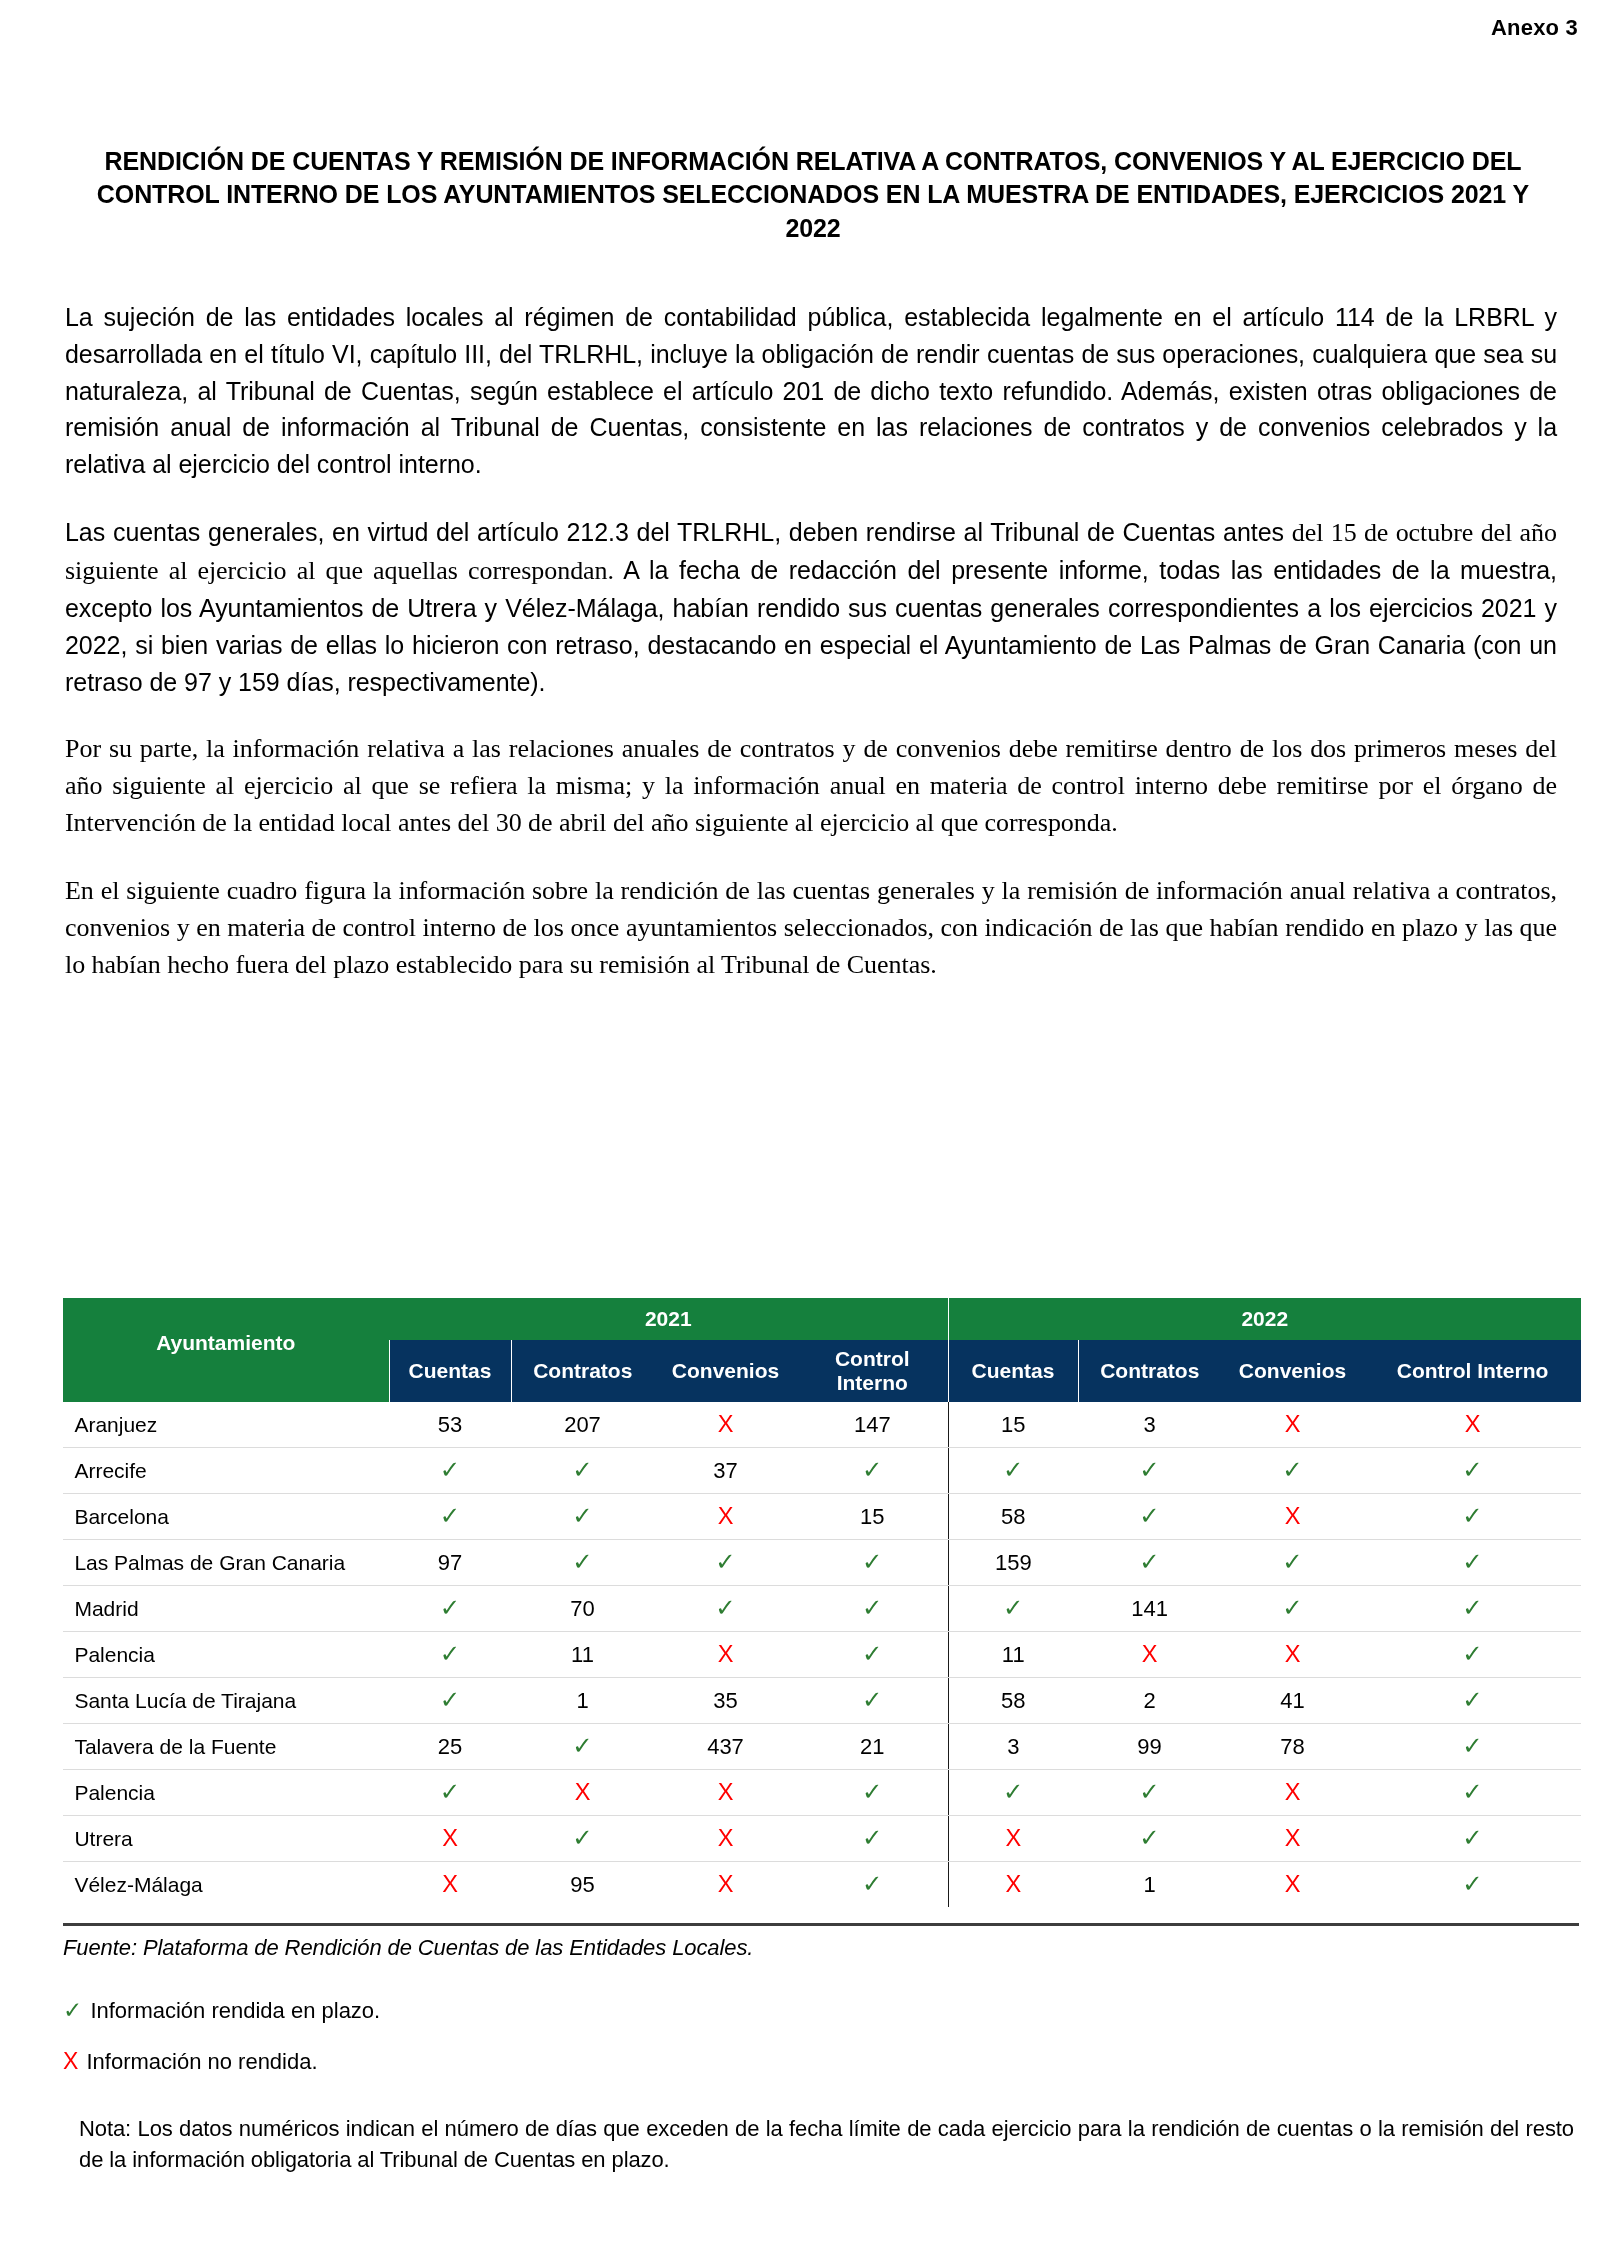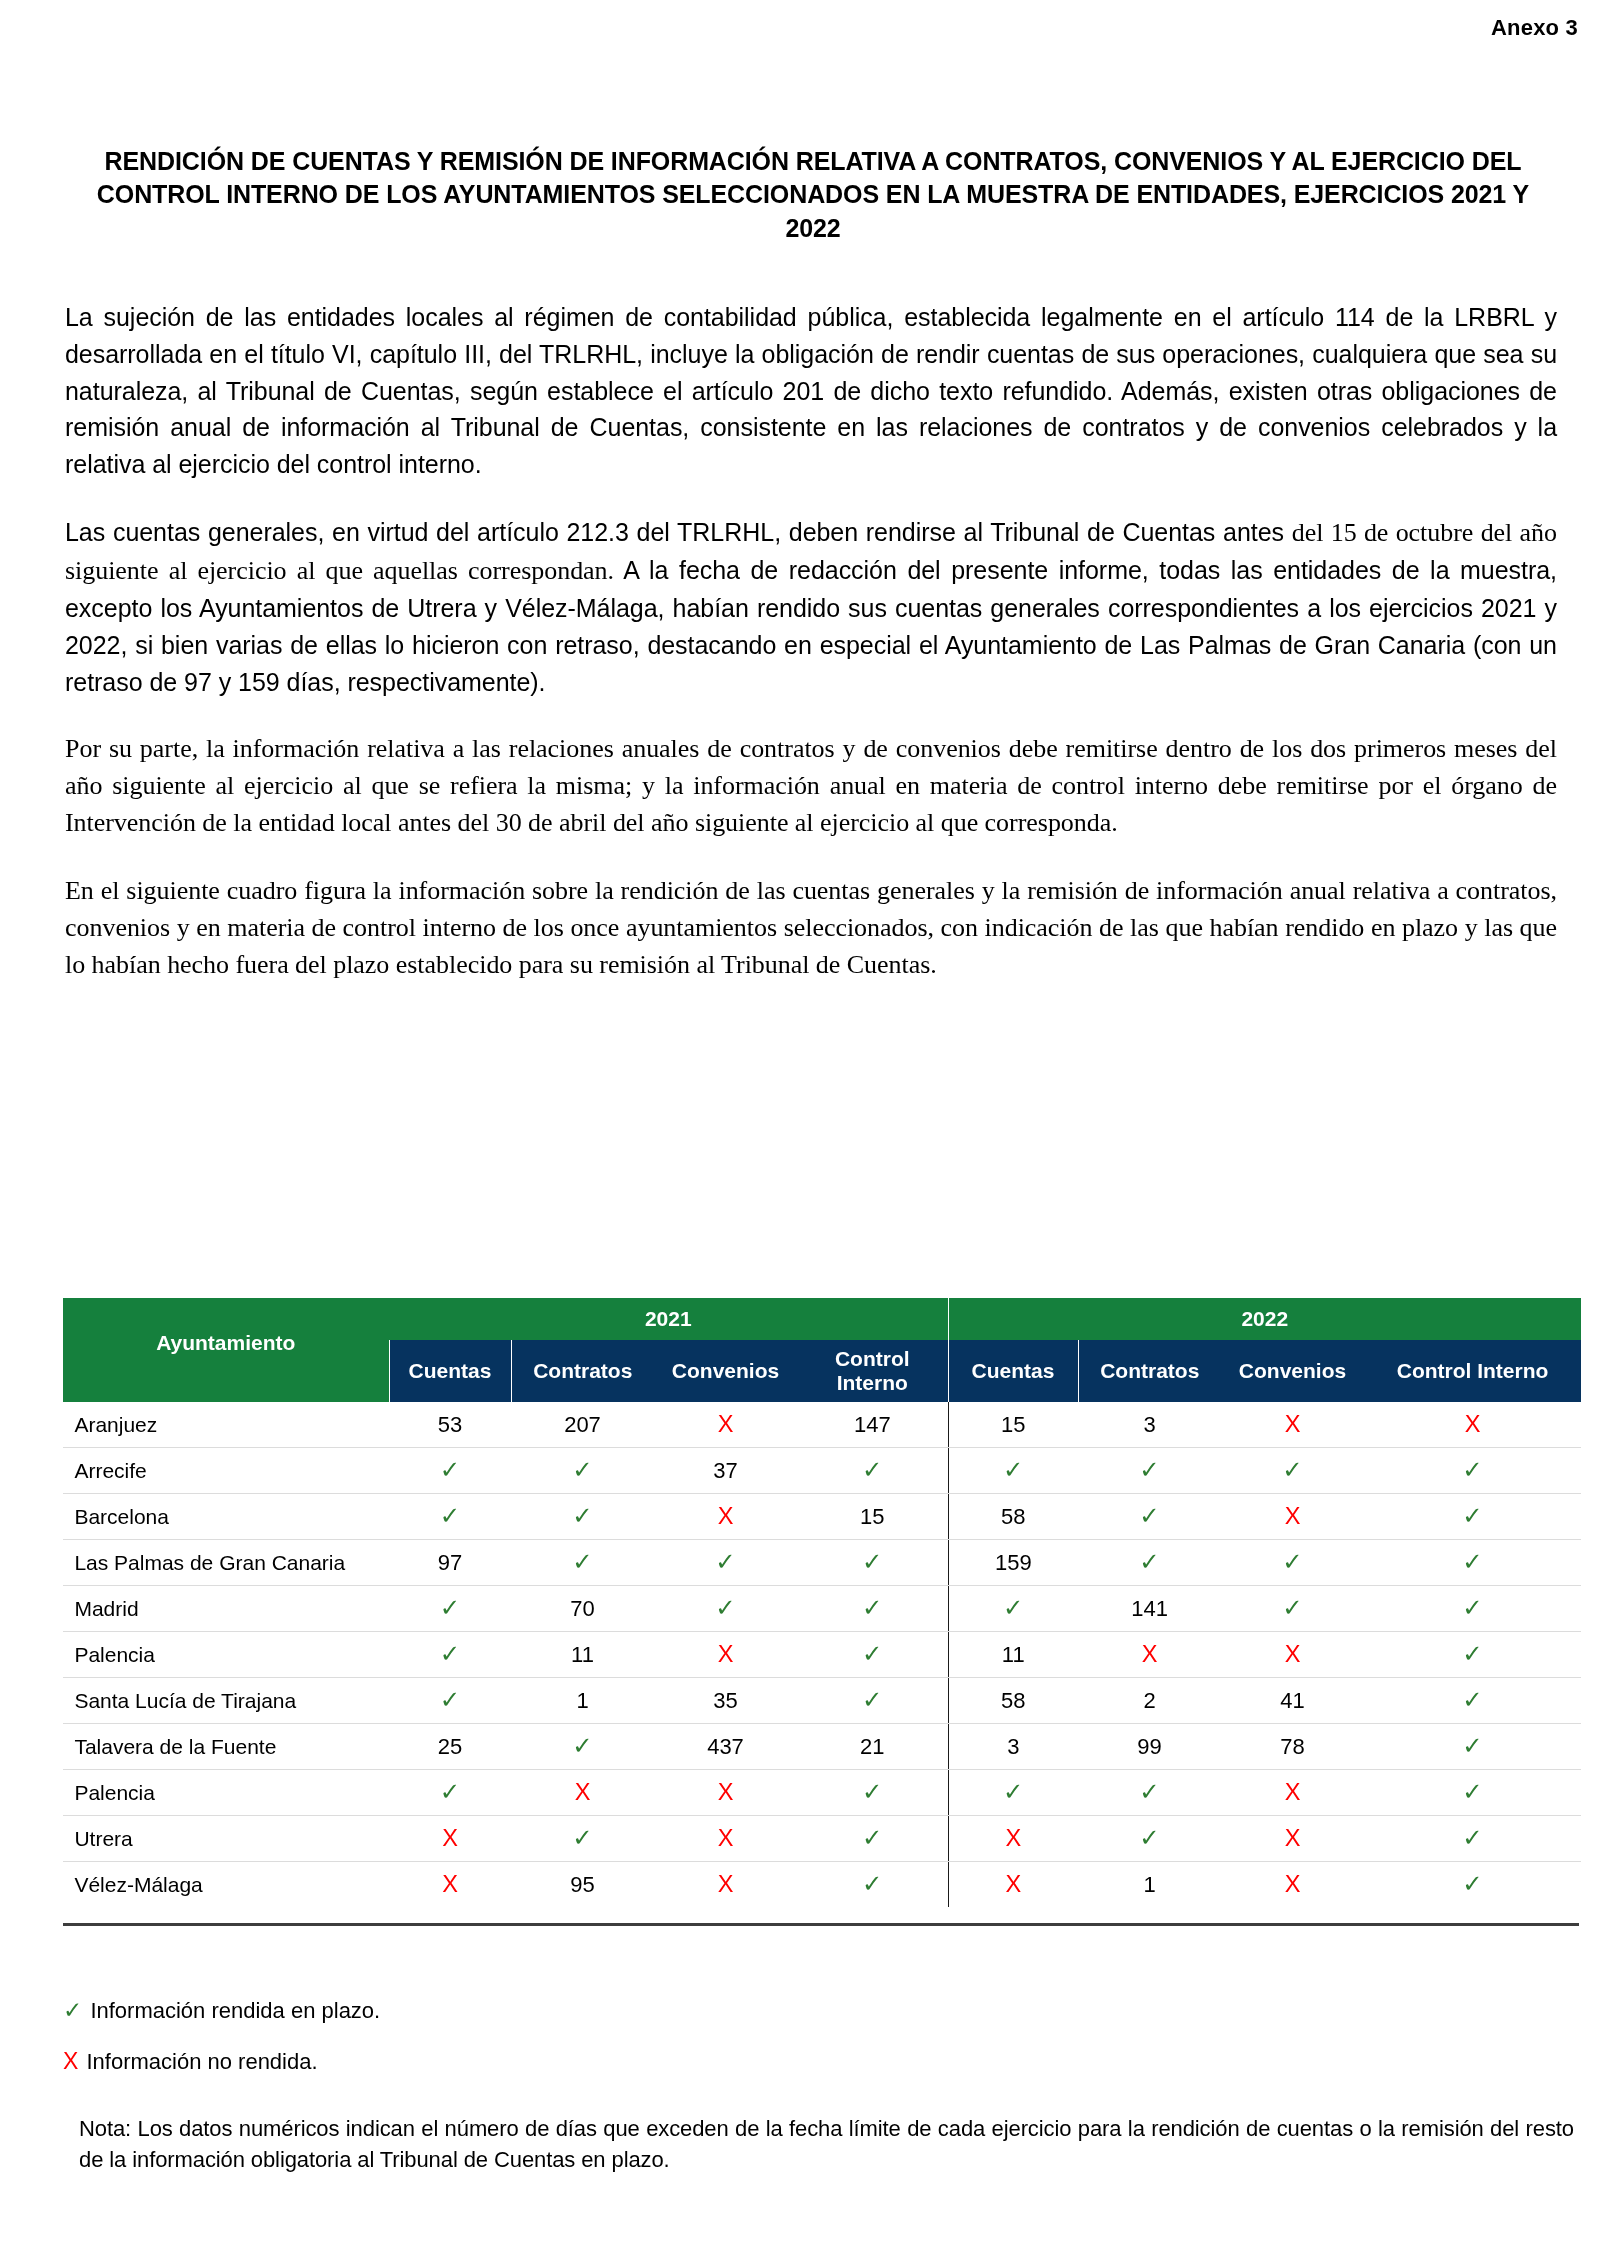--- a/index.html
+++ b/index.html
@@ -358,20 +358,21 @@
             <td class="val"><span class="num">1</span></td>
             <td class="val"><span class="mark-no">X</span></td>
             <td class="val"><span class="mark-ok">✓</span></td>
           </tr>
         </tbody>
     </table>
   </div>
 
   <div class="table-bottom-rule"></div>
 
+  <div class="source-note">Fuente: Plataforma de Rendición de Cuentas de las Entidades Locales.</div>
 
   <div class="legend legend-ok">
     <span class="sym-ok">✓</span><span class="legend-text">Información rendida en plazo.</span>
   </div>
 
   <div class="legend legend-no">
     <span class="sym-no">X</span><span class="legend-text">Información no rendida.</span>
   </div>
 
   <div class="nota">Nota: Los datos numéricos indican el número de días que exceden de la fecha límite de cada ejercicio para la rendición de cuentas o la remisión del resto de la información obligatoria al Tribunal de Cuentas en plazo.</div>

